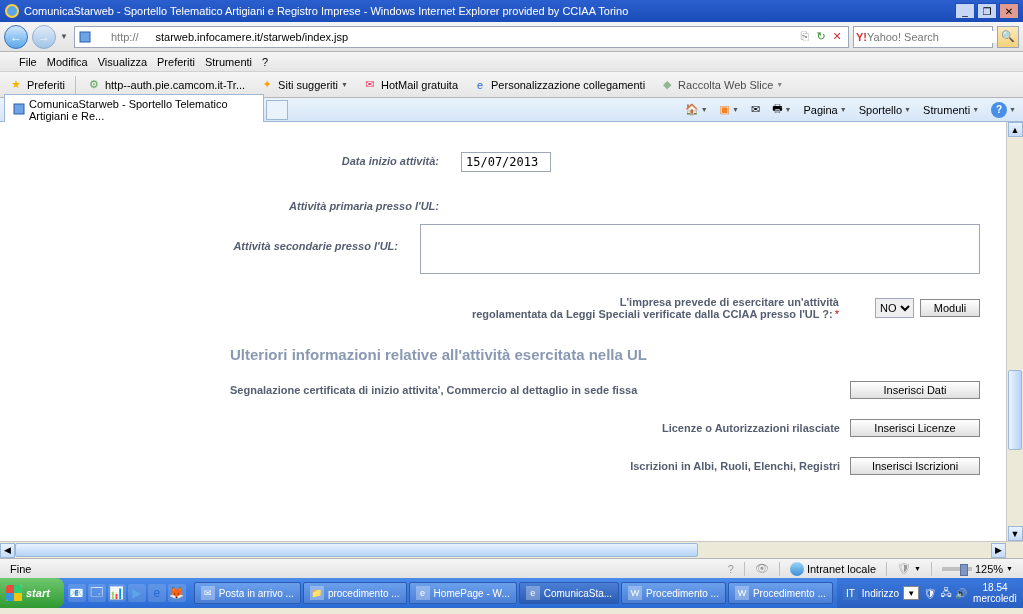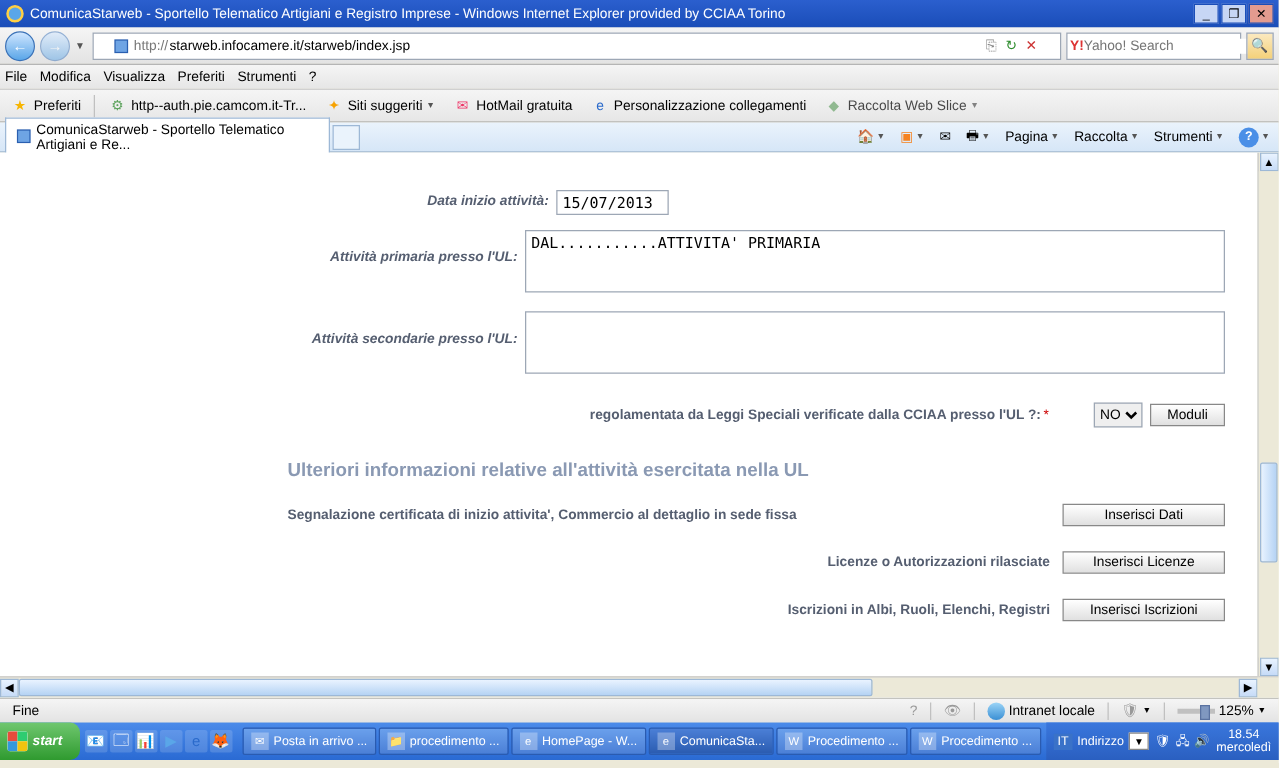--- a/index.html
+++ b/index.html
@@ -9,31 +9,31 @@
 .titlebar .ie-icon { width: 16px; height: 16px; margin-right: 4px; }
 .titlebar .title-text { flex: 1; font-size: 11px; }
 .titlebar .win-btns { display: flex; gap: 2px; }
 .titlebar .win-btn { width: 20px; height: 16px; background: #c7d6f5; border: 1px solid #1a4db8; display: flex; align-items: center; justify-content: center; font-size: 10px; color: #000; cursor: default; }
 .titlebar .win-btn.close { background: #e39b8f; }
 
 .navbar { background: linear-gradient(#f5f5f5, #e3e3e3); height: 30px; display: flex; align-items: center; padding: 2px 4px; gap: 4px; border-bottom: 1px solid #b5b5b5; }
 .nav-btn { width: 24px; height: 24px; border-radius: 12px; background: linear-gradient(#d0e6ff, #5aa6e8); border: 1px solid #3a72b8; display: flex; align-items: center; justify-content: center; color: #fff; font-size: 12px; }
 .nav-btn.fwd { opacity: 0.5; }
 .nav-dd { width: 10px; font-size: 8px; color: #555; }
-.addr-bar { flex: 1; display: flex; align-items: center; background: #fff; border: 1px solid #9da7b5; height: 22px; padding: 0 14px; }
+.addr-bar { flex: 1; display: flex; align-items: center; background: #fff; border: 1px solid #9da7b5; height: 22px; padding: 0 2px; gap: 16px; }
 .addr-bar .url-icon { width: 16px; height: 16px; margin-right: 2px; display:flex; align-items:center; justify-content:center; }
 .addr-bar input { flex: 1; border: none; font-size: 11px; outline: none; }
 .addr-bar .http-lbl { color: #777; font-size: 11px; padding-right: 1px; }
 .addr-icons { display: flex; gap: 2px; padding: 0 2px; }
 .addr-icons span { width: 14px; height: 14px; display: inline-flex; align-items: center; justify-content: center; font-size: 11px; }
 .search-box { width: 140px; display: flex; align-items: center; background: #fff; border: 1px solid #9da7b5; height: 22px; padding: 0 2px; }
 .search-box input { flex: 1; border: none; font-size: 11px; color: #888; outline: none; }
 .search-btn { width: 22px; height: 22px; border: 1px solid #9da7b5; background: linear-gradient(#fbe9c0,#f4d179); display: flex; align-items: center; justify-content: center; font-size: 11px; }
 
-.menubar { background: linear-gradient(#f5f5f5,#e6e6e6); height: 20px; display: flex; align-items: center; padding: 0 4px; gap: 10px; border-bottom: 1px solid #d0d0d0; font-size: 11px; }
+.menubar { background: linear-gradient(#f5f5f5,#e6e6e6); height: 20px; display: flex; align-items: center; padding: 0 19px; gap: 10px; border-bottom: 1px solid #d0d0d0; font-size: 11px; }
 .menubar span { cursor: default; }
 
 .toolbar { background: linear-gradient(#f5f5f5,#e6e6e6); height: 26px; display: flex; align-items: center; padding: 0 4px; gap: 6px; border-bottom: 1px solid #b5b5b5; font-size: 11px; }
 .tb-item { display: flex; align-items: center; gap: 3px; padding: 2px 4px; cursor: default; }
 .tb-item .tb-icn { width: 16px; height: 16px; display: inline-flex; align-items: center; justify-content: center; }
 .tb-item .dd { font-size: 7px; color: #555; }
 .tb-sep { width: 1px; height: 18px; background: #c0c0c0; }
 
 .tabbar { background: linear-gradient(#eaf3fc,#d6e6f7); height: 24px; display: flex; align-items: center; padding: 0 4px; border-bottom: 1px solid #9db8d6; font-size: 11px; }
 .tab { background: #fff; border: 1px solid #9db8d6; border-bottom: none; padding: 3px 8px; display: flex; align-items: center; gap: 4px; max-width: 260px; }
@@ -50,21 +50,21 @@
 .scroll-v .thumb { position:absolute; left:1px; right:1px; top:60%; height:80px; background:linear-gradient(90deg,#e9f3ff,#b5d3f4); border:1px solid #9db8d6; border-radius:2px; }
 .scroll-h { position:absolute; left:0; right:0; bottom:0; height:17px; background:#ece9d8; border-top:1px solid #c8c8c8; display:flex; align-items:center; }
 .scroll-h .arrow { width:15px; height:15px; background:linear-gradient(#e9f3ff,#c6dbf7); border:1px solid #9db8d6; font-size:9px; display:flex; align-items:center; justify-content:center; }
 .scroll-h .track { flex:1; height:100%; position:relative; }
 .scroll-h .thumb { position:absolute; top:1px; bottom:1px; left:0; width:70%; background:linear-gradient(#e9f3ff,#b5d3f4); border:1px solid #9db8d6; border-radius:2px; }
 .scroll-h .corner { width:17px; height:17px; background:#ece9d8; }
 
 .form-area { margin-left: 220px; padding: 30px 20px 10px 10px; width: 780px; font-family: Verdana, Arial, sans-serif; font-size: 11px; color: #333; }
 .form-row { display: flex; align-items: flex-start; margin-bottom: 12px; }
 .form-row .lbl { width: 215px; text-align: right; padding-right: 6px; font-weight: bold; color: #555e70; padding-top: 3px; font-size: 11px; font-style: italic; }
-.form-row .ctrl { flex: 1; }
+.form-row .ctrl { flex: 1; margin-left: 16px; }
 .txt-sm { width: 90px; border: 1px solid #9da7b5; padding: 2px 4px; font-family: monospace; font-size: 12px; }
 .txt-lg { width: 560px; height: 50px; border: 1px solid #9da7b5; padding: 2px 4px; font-family: monospace; font-size: 12px; resize: none; }
 .sel-sm { border: 1px solid #9da7b5; font-size: 11px; height: 20px; }
 .btn { background: linear-gradient(#fff,#e0e0e0); border: 1px solid #888; padding: 2px 12px; font-size: 11px; cursor: default; min-width:100px; }
 .double-row { display: flex; align-items: center; gap: 6px; padding-left: 32px; }
 .asterisk { color: #c00; font-size: 11px; font-weight: normal; margin-left:2px; }
 .section-hdr { color: #8a99b3; font-size: 15px; font-weight: bold; margin: 26px 0 18px 0; }
 .info-row { display: flex; align-items: center; margin-bottom: 20px; }
 .info-row .info-lbl { font-weight: bold; color: #555e70; flex:1; text-align:left; padding-right:10px; }
 .info-row.indent-r .info-lbl { text-align: right; }
@@ -198,21 +198,21 @@
       </div>
     <div class="rt-item">
         <span>🖶</span>
         <span class="dd">▼</span>
       </div>
     <div class="rt-item">
         <span>Pagina</span>
         <span class="dd">▼</span>
       </div>
     <div class="rt-item">
-        <span>Raccolta</span>
+        <span>Sportello</span>
         <span class="dd">▼</span>
       </div>
     <div class="rt-item">
         <span>Strumenti</span>
         <span class="dd">▼</span>
       </div>
     <div class="rt-item">
         <span class="help-ball">?</span>
         <span class="dd">▼</span>
       </div>
@@ -222,30 +222,30 @@
 <div class="content-wrap">
   <div class="form-area">
 
     <div class="form-row">
       <div class="lbl">Data inizio attività:</div>
       <div class="ctrl"><input class="txt-sm" type="text" value="15/07/2013" style=""></div>
     </div>
 
     <div class="form-row">
       <div class="lbl" style="padding-top:16px">Attività primaria presso l'UL:</div>
-      <div class="ctrl"><textarea class="txt-lg" style="">DAL...........ATTIVITA' PRIMARIA</textarea></div>
     </div>
 
     <div class="form-row">
       <div class="lbl" style="padding-top:16px">Attività secondarie presso l'UL:</div>
       <div class="ctrl"><textarea class="txt-lg" style=""></textarea></div>
     </div>
 
     <div class="form-row" style="margin-top:20px;align-items:center">
       <div style="flex:1;text-align:right;padding-right:4px">
+        <div class="two-lbl" style="font-weight:bold;color:#555e70">L'impresa prevede di esercitare un'attività</div>
         <div style="font-weight:bold;color:#555e70">
           <span>regolamentata da Leggi Speciali verificate dalla CCIAA presso l'UL ?:</span><span class="asterisk">*</span>
         </div>
       </div>
       <div class="double-row">
         <select class="sel-sm">
           <option>NO</option>
         </select>
         <button class="btn" style="min-width:60px">Moduli</button>
       </div>

